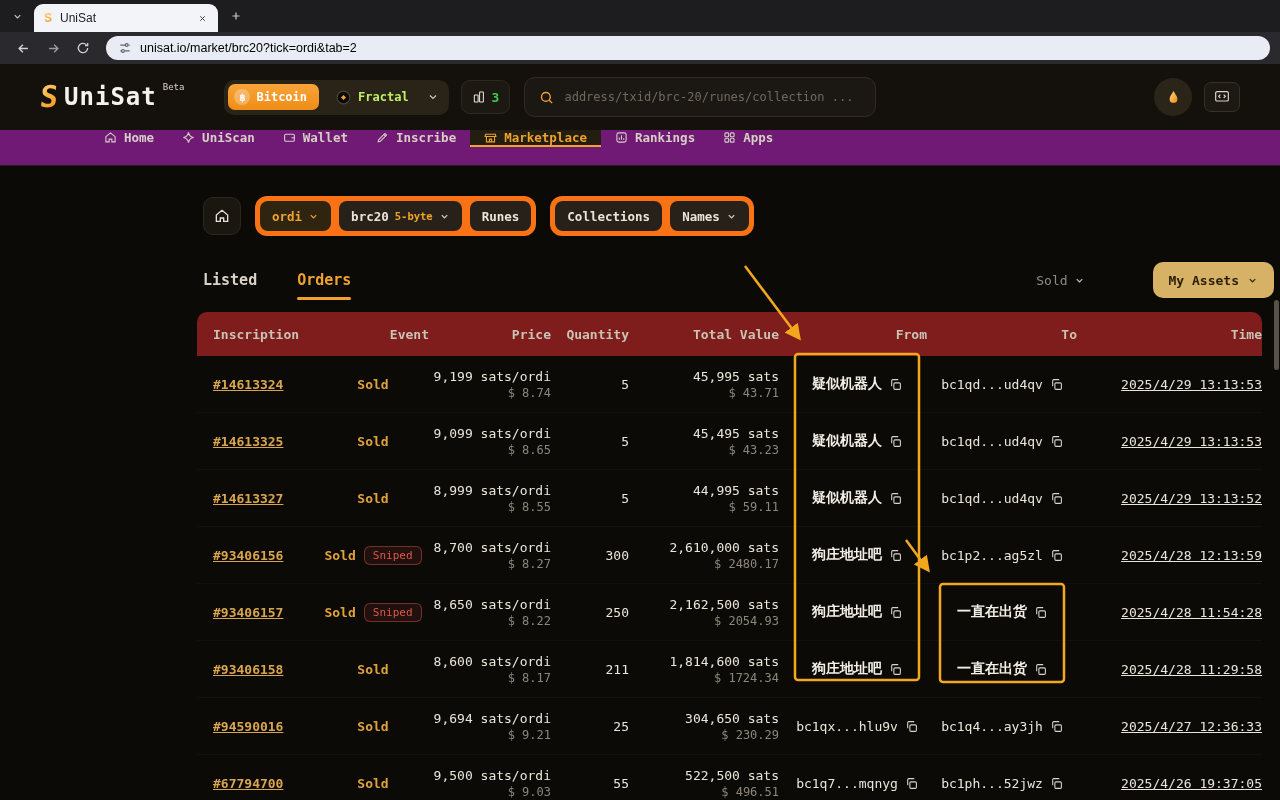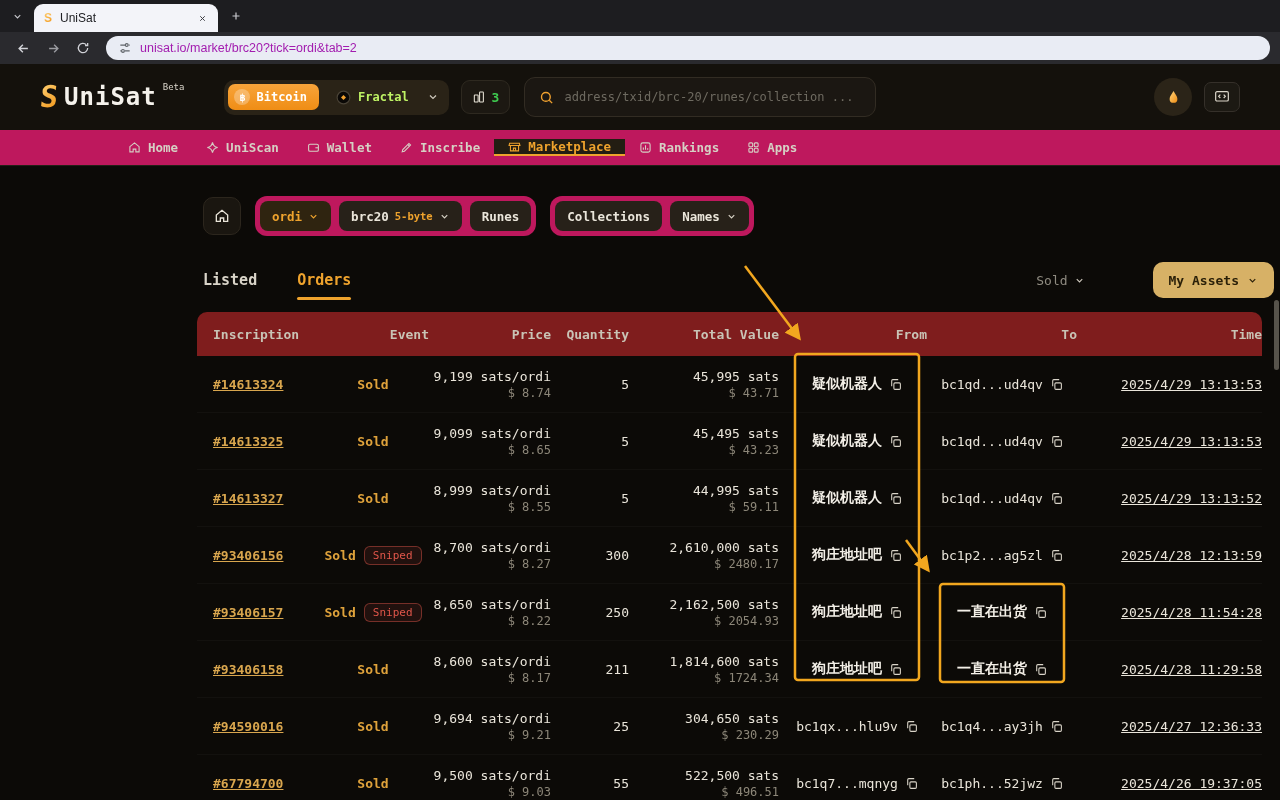--- a/index.html
+++ b/index.html
@@ -16,21 +16,21 @@
     display:flex;align-items:center;gap:8px;padding:0 8px 0 10px;font-size:12px;}
   .fav{font-weight:900;font-size:12px;background:linear-gradient(135deg,#ffd47a,#f0900f);
     -webkit-background-clip:text;background-clip:text;color:transparent;}
   .tab-title{flex:1;white-space:nowrap;overflow:hidden;}
   .tab-close{width:16px;height:16px;border-radius:50%;display:flex;align-items:center;justify-content:center;color:#3c3d42;}
   .newtab{width:24px;height:24px;display:flex;align-items:center;justify-content:center;color:#c8c9ce;}
   .toolbar{height:32px;background:#2a2a2e;display:flex;align-items:center;gap:4px;padding:0 10px;}
   .nav-btn{width:26px;height:26px;border-radius:50%;display:flex;align-items:center;justify-content:center;color:#d2d3d8;}
   .nav-btn.fwd{color:#9a9ba0;}
   .urlbar{flex:1;height:24px;border-radius:13px;background:#e9ecf4;display:flex;align-items:center;gap:8px;
-    padding:0 12px;margin-left:6px;color:#a21caf;font-size:12.5px;}
+    padding:0 12px;margin-left:6px;color:#000000;font-size:12.5px;}
   .tune{color:#5f6368;display:flex;}
 
   
   .site-header{height:66px;background:#14110c;display:flex;align-items:center;padding:0 40px;}
   .logo{display:flex;align-items:flex-start;gap:6px;}
   .logo-mark{font-weight:900;font-size:30px;line-height:34px;background:linear-gradient(135deg,#ffd47a,#f0900f);
     -webkit-background-clip:text;background-clip:text;color:transparent;transform:skewX(-6deg);}
   .logo-text{font-weight:700;font-size:24px;color:#f5f2ec;line-height:34px;letter-spacing:1px;}
   .beta{font-size:9px;color:#d9d4ca;margin-top:2px;}
   .netgroup{margin-left:40px;background:#2a2317;border-radius:10px;padding:4px;display:flex;align-items:center;}
@@ -46,30 +46,30 @@
     display:flex;align-items:center;gap:10px;padding:0 14px;}
   .searchbar input{flex:1;background:transparent;border:none;outline:none;color:#a16207;
     font-family:"DejaVu Sans Mono",monospace;font-size:12px;}
   .searchbar input::placeholder{color:#6e6a60;}
   .hdr-spacer{flex:1;}
   .drop-btn{width:38px;height:38px;border-radius:50%;background:#2b2418;display:flex;align-items:center;justify-content:center;}
   .code-btn{margin-left:12px;width:36px;height:30px;border-radius:7px;background:#1c1913;border:1px solid #35302a;
     display:flex;align-items:center;justify-content:center;color:#d9d4c8;}
 
   
-  .mainnav{height:36px;background:#be185d;border-bottom:1px solid #241f16;display:flex;align-items:center;padding-left:114px;}
+  .mainnav{height:36px;background:#701a75;border-bottom:1px solid #241f16;display:flex;align-items:flex-start;padding-left:90px;}
   .nav-item{display:flex;align-items:center;gap:7px;padding:0 14px;font-size:12.5px;font-weight:700;color:#d6d0c4;cursor:pointer;}
   .nav-item .nicon{display:flex;}
   .nav-item.active{background:#231d12;color:var(--accent);border-bottom:2px solid var(--accent);}
 
   
   .filter-row{display:flex;align-items:center;gap:14px;margin:30px 0 0 203px;}
   .home-btn{width:38px;height:38px;border-radius:10px;background:#1a1610;border:1px solid #2c261d;
     display:flex;align-items:center;justify-content:center;color:#e8e3d8;}
-  .pill-group{background:#be185d;border-radius:12px;padding:5px;display:flex;align-items:center;gap:8px;}
+  .pill-group{background:#f97316;border-radius:12px;padding:5px;display:flex;align-items:center;gap:8px;}
   .pill{height:30px;border-radius:8px;padding:0 12px;display:flex;align-items:center;gap:6px;
     font-size:12.5px;font-weight:700;color:#eae5da;background:#272119;cursor:pointer;}
   .pill .chev{padding:0;color:#d6d1c5;}
   .pill.ordi{background:#2f2410;color:var(--accent);}
   .pill.ordi .chev{color:var(--accent);}
   .badge-5byte{color:var(--accent);font-size:10.5px;}
 
   
   .tabs-row{display:flex;align-items:center;margin:26px 6px 0 203px;gap:40px;}
   .tab-link{font-size:15px;font-weight:700;color:#d9d4c8;cursor:pointer;position:relative;}

